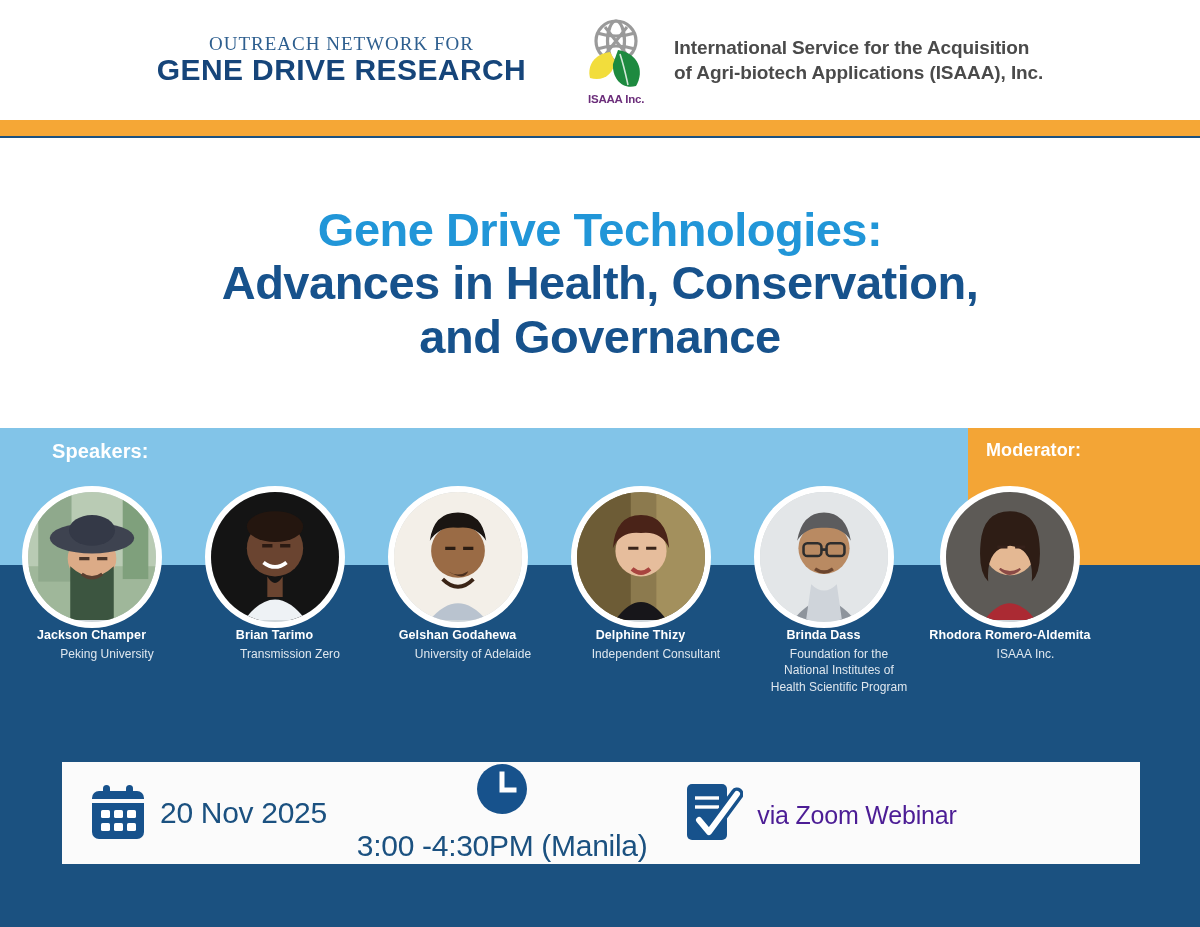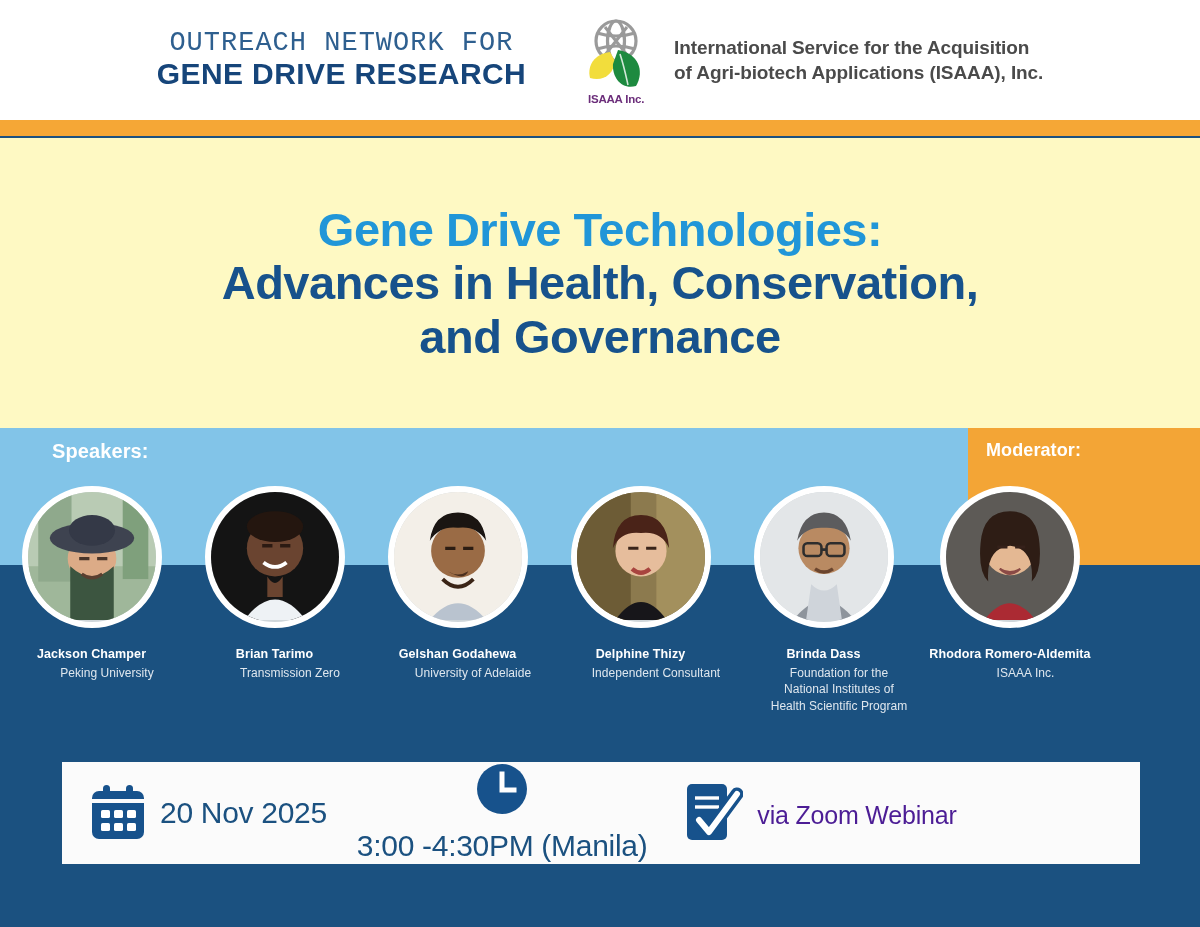--- a/index.html
+++ b/index.html
@@ -12,22 +12,22 @@
   }
 
   
   .header {
     position:absolute; left:0; top:0; width:1200px; height:120px;
     background:#ffffff;
     display:flex; align-items:center; justify-content:center; gap:46px;
   }
   .ongdr-logo { text-align:center; line-height:1.08; }
   .ongdr-l1 {
-    font-size:27px; letter-spacing:1.0px; color:#2e5f8f;
-    font-weight:400; font-family:Liberation Mono, monospace;
+    font-size:19px; letter-spacing:1.0px; color:#2e5f8f;
+    font-weight:400; font-family:Liberation Serif, serif;
   }
   .ongdr-l2 {
     font-size:30px; letter-spacing:0.4px; color:#16457a;
     font-weight:bold; font-family:"Liberation Sans", sans-serif;
   }
 
   .isaaa-block { display:flex; align-items:center; gap:14px; }
   .isaaa-mark { position:relative; width:88px; height:92px; flex:0 0 88px; }
   .isaaa-caption {
     position:absolute; left:0; bottom:1px; width:88px; text-align:center;
@@ -40,21 +40,21 @@
 
   
   .orange-rule {
     position:absolute; left:0; top:120px; width:1200px; height:16px;
     background:#f5a736;
   }
 
   
   .title-panel {
     position:absolute; left:0; top:138px; width:1200px; height:290px;
-    background:#fef9c3;
+    background:#ffffff;
     display:flex; flex-direction:column; align-items:center; justify-content:center;
   }
   .title-line {
     font-weight:bold; text-align:center; line-height:1.14;
     letter-spacing:-0.5px;
   }
   .title-a { font-size:47px; color:#2196d8; }
   .title-b { font-size:47px; color:#17528c; }
 
   
@@ -89,21 +89,21 @@
   .person.moderator { width:190px; flex:0 0 190px; }
 
   .portrait {
     width:140px; height:142px; border-radius:50%;
     border:6px solid #ffffff; overflow:hidden; position:relative;
     background:#cfd6da;
   }
   .portrait .face { position:absolute; inset:0; }
 
   .pname {
-    margin-top:19px; font-size:12.5px; font-weight:bold; color:#ffffff;
+    font-size:12.5px; font-weight:bold; color:#ffffff;
     text-align:center; line-height:1.25; letter-spacing:0.1px;
   }
   .paff {
     margin-top:2px; font-size:12px; color:#dfe7ee;
     text-align:center; line-height:1.38; letter-spacing:0.05px;
     max-width:172px;
     padding-left:31px;
   }
 
   

